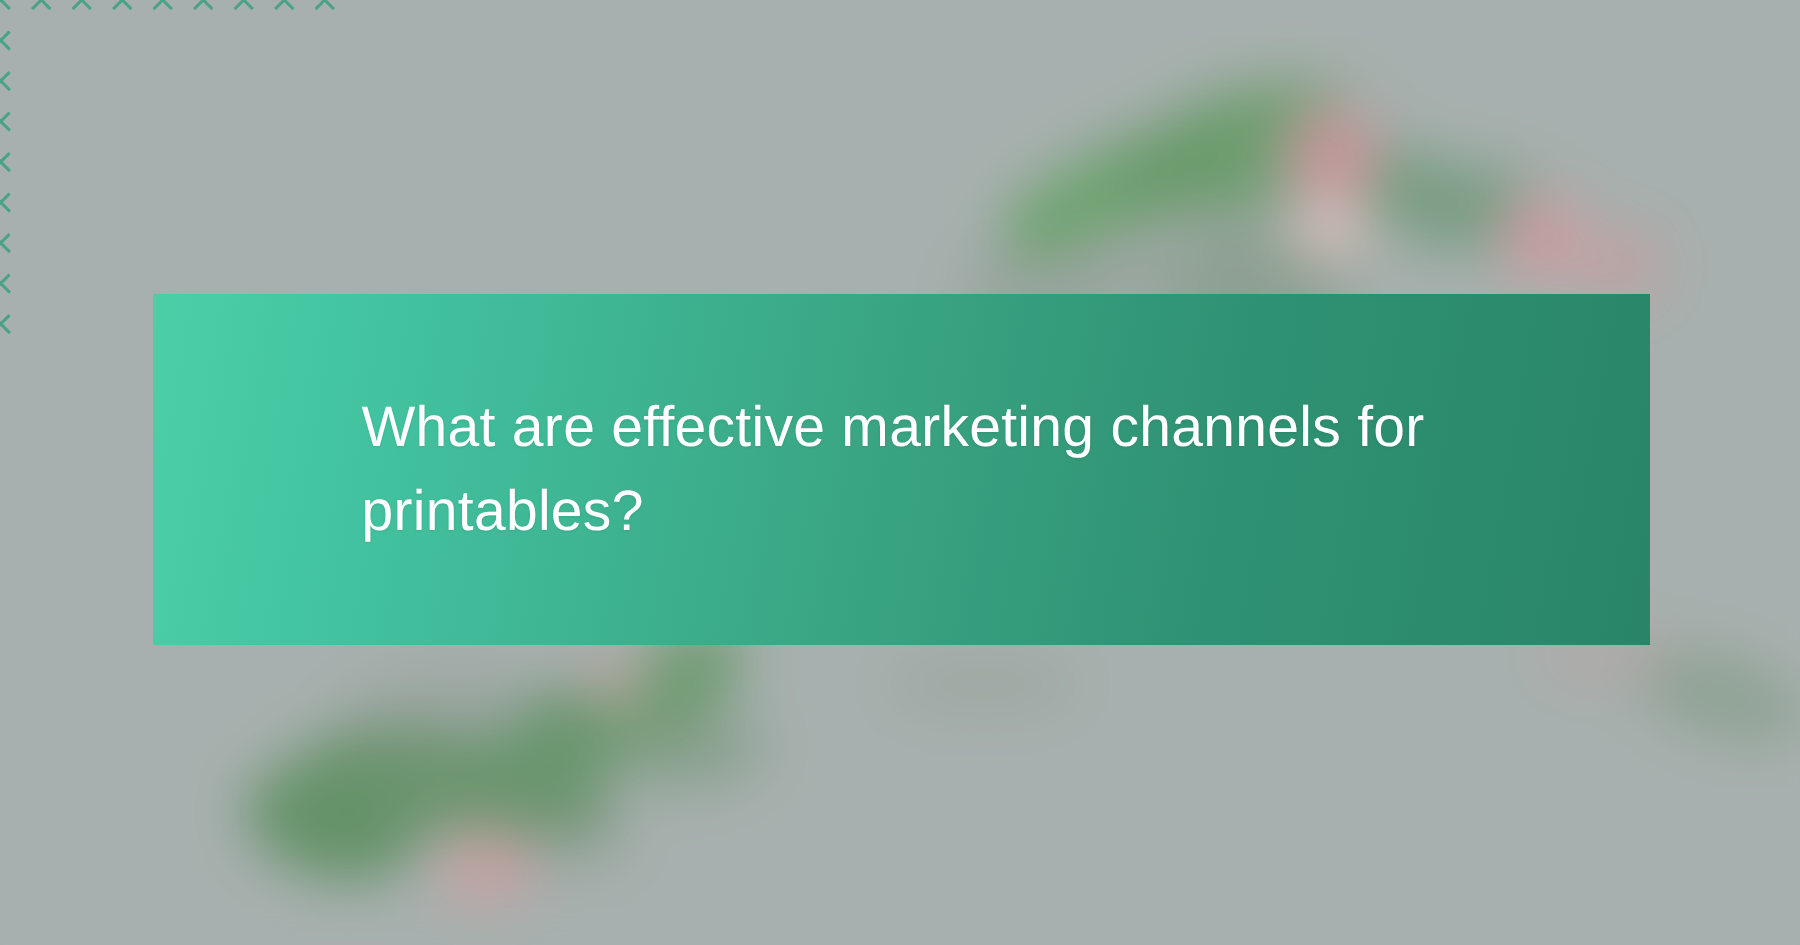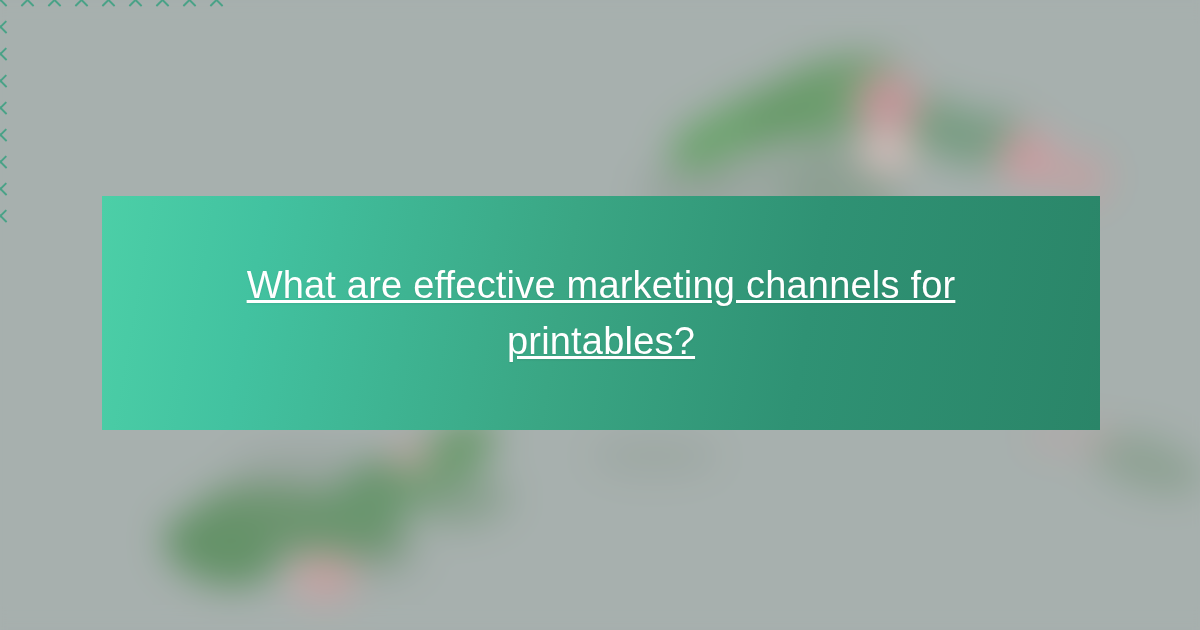--- a/index.html
+++ b/index.html
@@ -116,29 +116,27 @@
     width: 998px;
     height: 234px;
     background: linear-gradient(100deg, #4ccfa7 0%, #42c2a0 16%, #3aa684 46%, #2f9274 70%, #2a8568 100%);
     display: flex;
     align-items: center;
     justify-content: center;
   }
   .banner-title {
     margin: 0;
     width: 720px;
-    text-align: center;
     color: #ffffff;
     font-family: "Liberation Sans", sans-serif;
     font-size: 38px;
     font-weight: 400;
     line-height: 56px;
     letter-spacing: .2px;
     text-shadow: 0 1px 2px rgba(0,0,0,0.08);
-    text-decoration: underline;
   }
 </style>
 </head>
 <body>
 
 <div id="stage">
 
   <div class="photo-layer">
     <div class="photo-base"></div>
 

